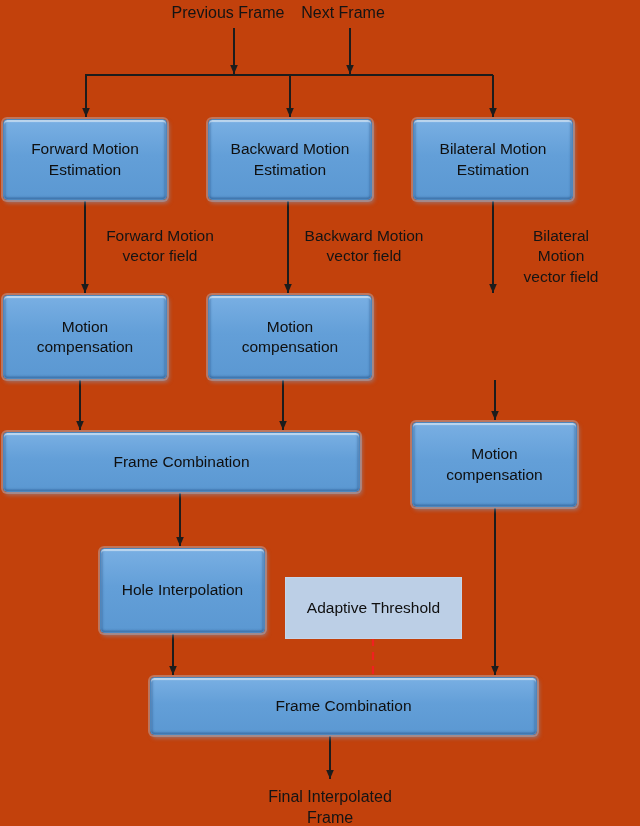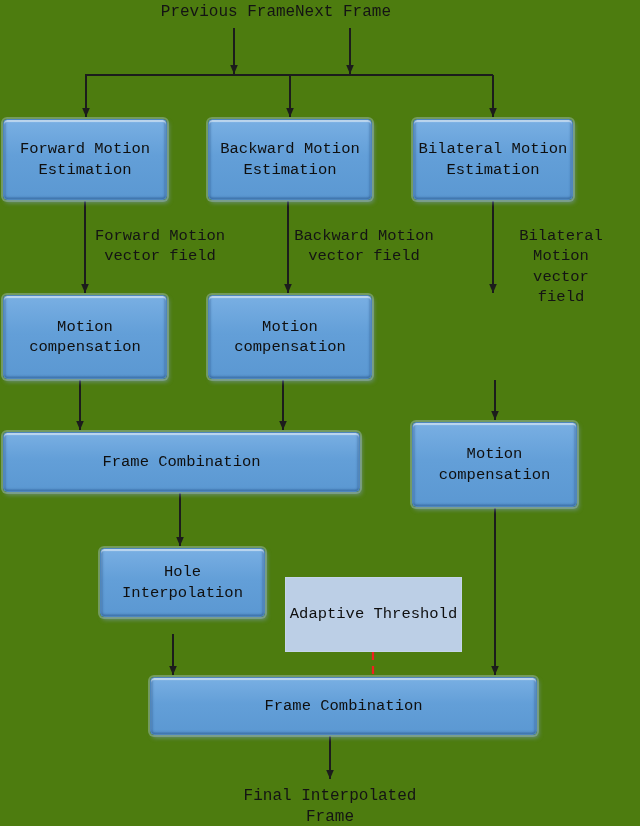--- a/index.html
+++ b/index.html
@@ -1,18 +1,18 @@
 <!DOCTYPE html>
 <html><head>
 <meta charset="utf-8">
 <style>
   html,body{margin:0;padding:0;background:#ffffff;}
   #stage{
-    position:relative;width:640px;height:826px;background:#4d7c0f;
-    font-family:Liberation Mono, monospace;color:#141414;overflow:hidden;
+    position:relative;width:640px;height:826px;background:#c2410c;
+    font-family:Liberation Sans, sans-serif;color:#141414;overflow:hidden;
   }
   #arrows{position:absolute;left:0;top:0;width:640px;height:826px;pointer-events:none;}
   .node{
     position:absolute;display:flex;align-items:center;justify-content:center;
     text-align:center;font-size:15.5px;line-height:1.3;color:#0f0f0f;
     background:linear-gradient(180deg,#79afe3 0%,#639fd8 45%,#5b98d2 100%);
     border:1px solid #4e86bd;border-radius:4px;box-sizing:border-box;
     box-shadow:
       inset 0 2px 1px rgba(255,255,255,.55),
       inset 2px 0 2px rgba(36,78,128,.30),
@@ -96,24 +96,24 @@
   </div>
 
   <div class="node" style="left:3px;top:432px;width:357px;height:60px;">
     <span>Frame Combination</span>
   </div>
   <div class="node" style="left:412px;top:422px;width:165px;height:85px;">
     <span>Motion
 compensation</span>
   </div>
 
-  <div class="node" style="left:100px;top:548px;width:165px;height:69px;">
+  <div class="node" style="left:100px;top:548px;width:165px;height:85px;">
     <span>Hole Interpolation</span>
   </div>
-  <div class="node flat" style="left:285px;top:577px;width:177px;height:75px;">
+  <div class="node flat" style="left:285px;top:577px;width:177px;height:62px;">
     <span>Adaptive Threshold</span>
   </div>
 
   <div class="node" style="left:150px;top:677px;width:387px;height:58px;">
     <span>Frame Combination</span>
   </div>
 
   <div class="lbl toplbl" style="left:330px;top:786px;">Final Interpolated
 Frame</div>
 

